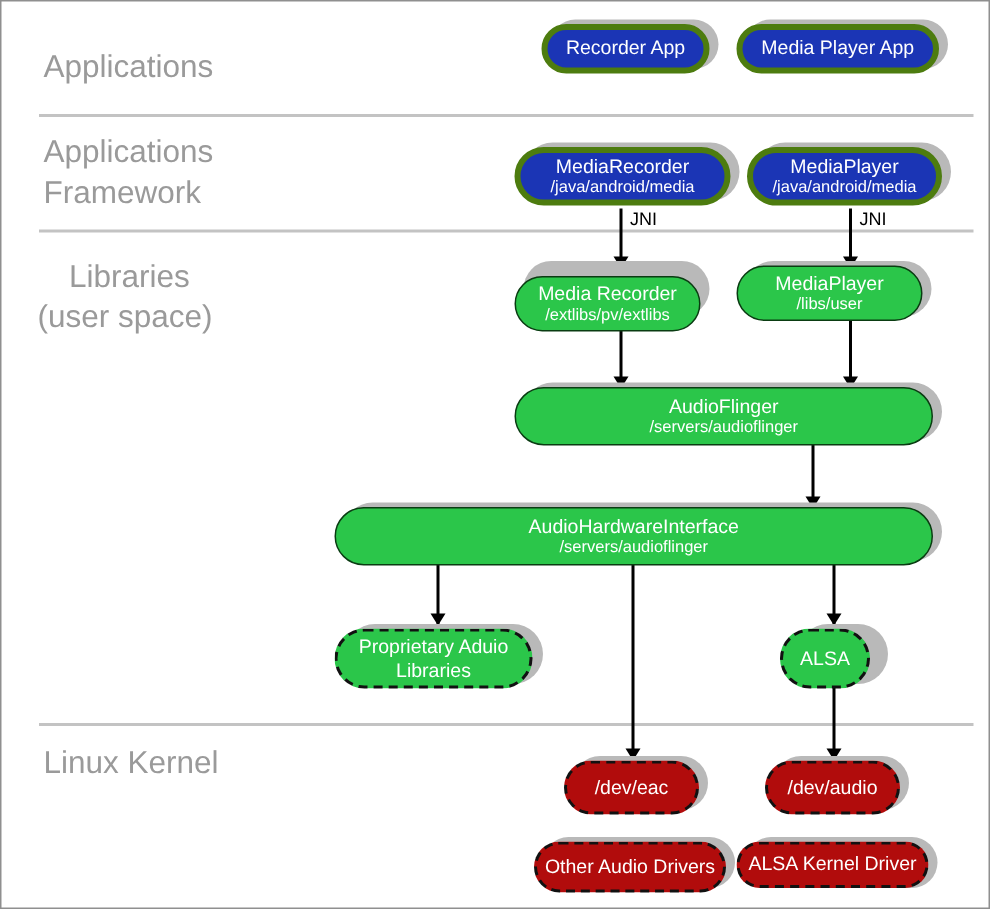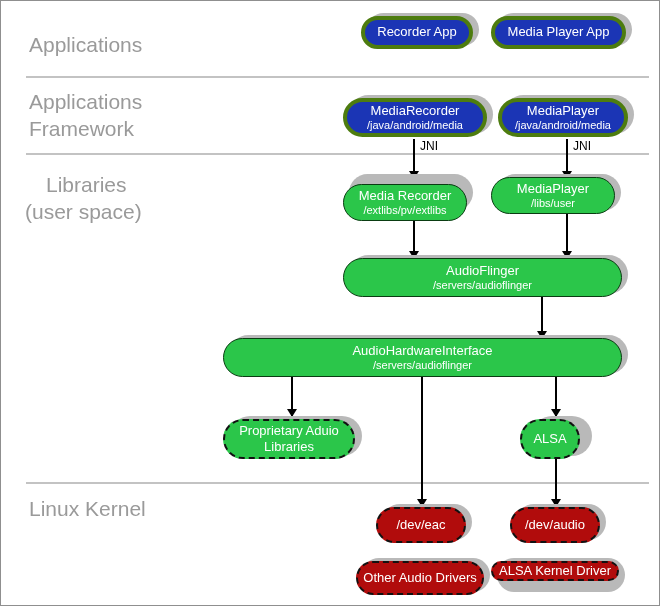--- a/index.html
+++ b/index.html
@@ -212,17 +212,17 @@
   <div class="node red-dash" style="left:509px; top:506px; width:90px; height:36px; border-radius:18px;text-align:right;">
     <span class="t1">/dev/audio</span>
   </div>
 
   <div class="shadow" style="left:361px; top:557px; width:128px; height:34px;"></div>
   <div class="node red-dash" style="left:355px; top:560px; width:128px; height:34px; border-radius:17px;">
     <span class="t1">Other Audio Drivers</span>
   </div>
 
   <div class="shadow" style="left:496px; top:557px; width:128px; height:34px;"></div>
-  <div class="node red-dash" style="left:490px; top:560px; width:128px; height:20px; border-radius:17px;align-items:center;">
+  <div class="node red-dash" style="left:490px; top:560px; width:128px; height:31px; border-radius:17px;align-items:center;">
     <span class="t1">ALSA Kernel Driver</span>
   </div>
 
 </div>
 
 </body></html>

